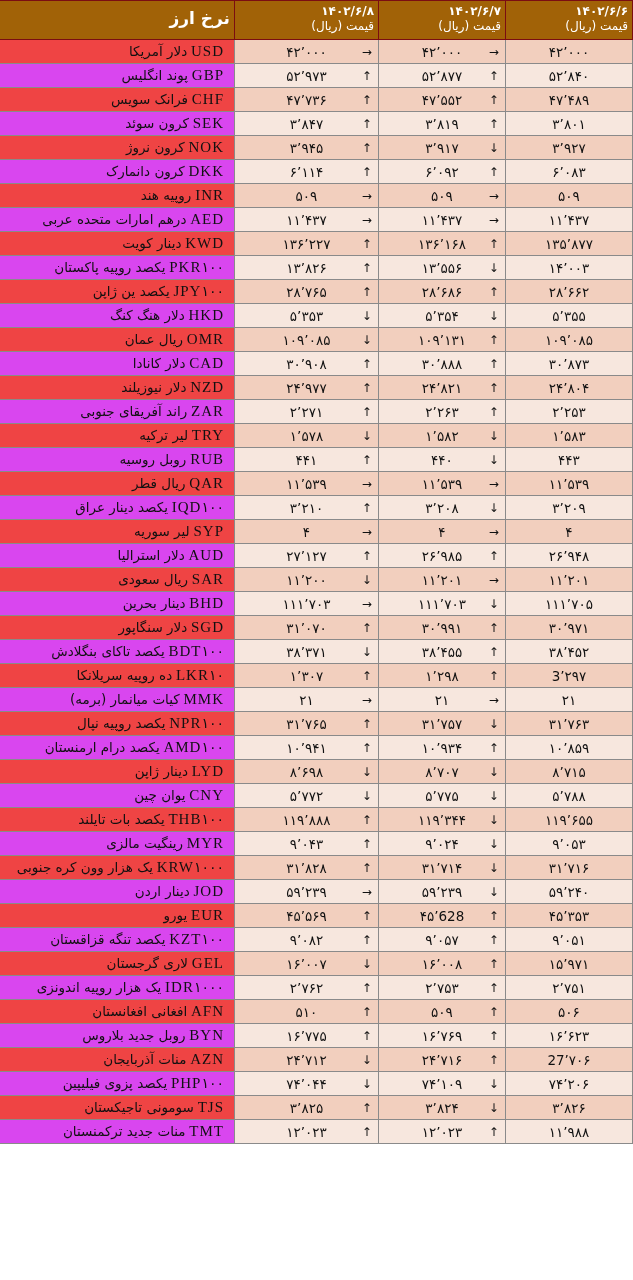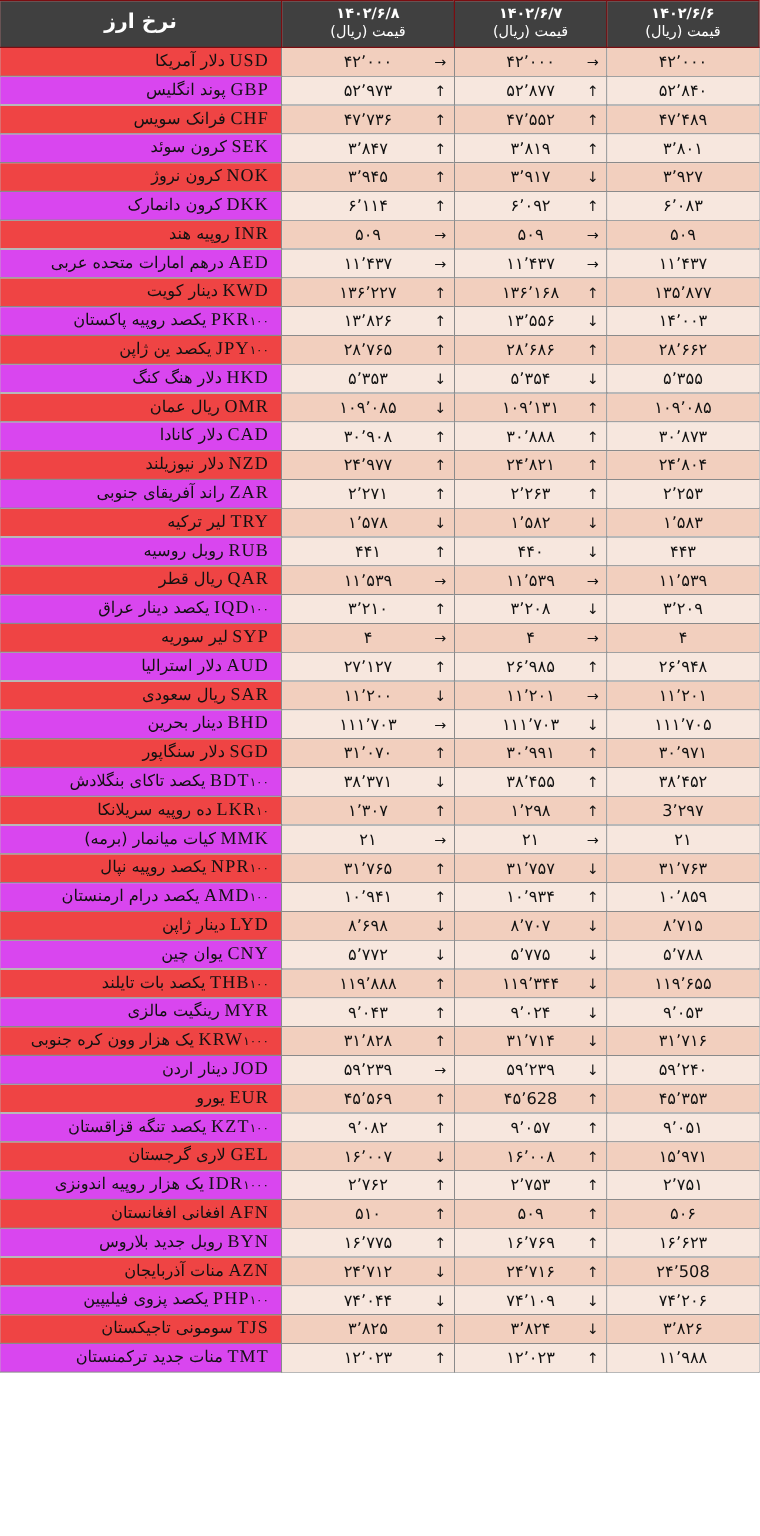--- a/index.html
+++ b/index.html
@@ -20,25 +20,25 @@
     width: 633px;
     border-collapse: collapse;
     table-layout: fixed;
   }
   table.rates col.c-d3 { width: 127px; }
   table.rates col.c-d2 { width: 127px; }
   table.rates col.c-d1 { width: 144px; }
   table.rates col.c-name { width: 235px; }
 
   thead th {
-    background: #404040;
+    background: #a16207;
     color: #ffffff;
     border: 1px solid #7b0d11;
     padding: 3px 4px 5px 4px;
-    text-align: center;
+    text-align: right;
     vertical-align: middle;
     font-size: 12px;
     line-height: 1.25;
     font-weight: bold;
   }
   thead th.title {
     font-size: 17px;
     letter-spacing: 0.5px;
   }
   thead th .sub {
@@ -82,21 +82,21 @@
   }
   tr.alt td.name {
     background: #d946ef;
   }
   td.name .code {
     font-family: "Liberation Serif", serif;
     font-size: 15px;
     letter-spacing: 1px;
   }
   td.name .code .mult {
-    font-size: 10px;
+    font-size: 14px;
     letter-spacing: 0;
   }
   .fa { font-family: "DejaVu Sans", sans-serif; }
 </style>
 </head>
 <body>
 
 <div class="sheet">
   <table class="rates">
     <colgroup>
@@ -369,21 +369,21 @@
           <td class="price fa"><span class="arrow">↑</span><span>۵۱۰</span></td>
           <td class="name"><span class="code">AFN</span> <span class="fa">افغانی افغانستان</span></td>
         </tr>
         <tr class="alt">
           <td class="price fa"><span>۱۶٬۶۲۳</span></td>
           <td class="price fa"><span class="arrow">↑</span><span>۱۶٬۷۶۹</span></td>
           <td class="price fa"><span class="arrow">↑</span><span>۱۶٬۷۷۵</span></td>
           <td class="name"><span class="code">BYN</span> <span class="fa">روبل جدید بلاروس</span></td>
         </tr>
         <tr class="">
-          <td class="price fa"><span>۲۴٬508</span></td>
+          <td class="price fa"><span>27٬۷۰۶</span></td>
           <td class="price fa"><span class="arrow">↑</span><span>۲۴٬۷۱۶</span></td>
           <td class="price fa"><span class="arrow">↓</span><span>۲۴٬۷۱۲</span></td>
           <td class="name"><span class="code">AZN</span> <span class="fa">منات آذربایجان</span></td>
         </tr>
         <tr class="alt">
           <td class="price fa"><span>۷۴٬۲۰۶</span></td>
           <td class="price fa"><span class="arrow">↓</span><span>۷۴٬۱۰۹</span></td>
           <td class="price fa"><span class="arrow">↓</span><span>۷۴٬۰۴۴</span></td>
           <td class="name"><span class="code">PHP<span class="mult fa">۱۰۰</span></span> <span class="fa">یکصد پزوی فیلیپین</span></td>
         </tr>

